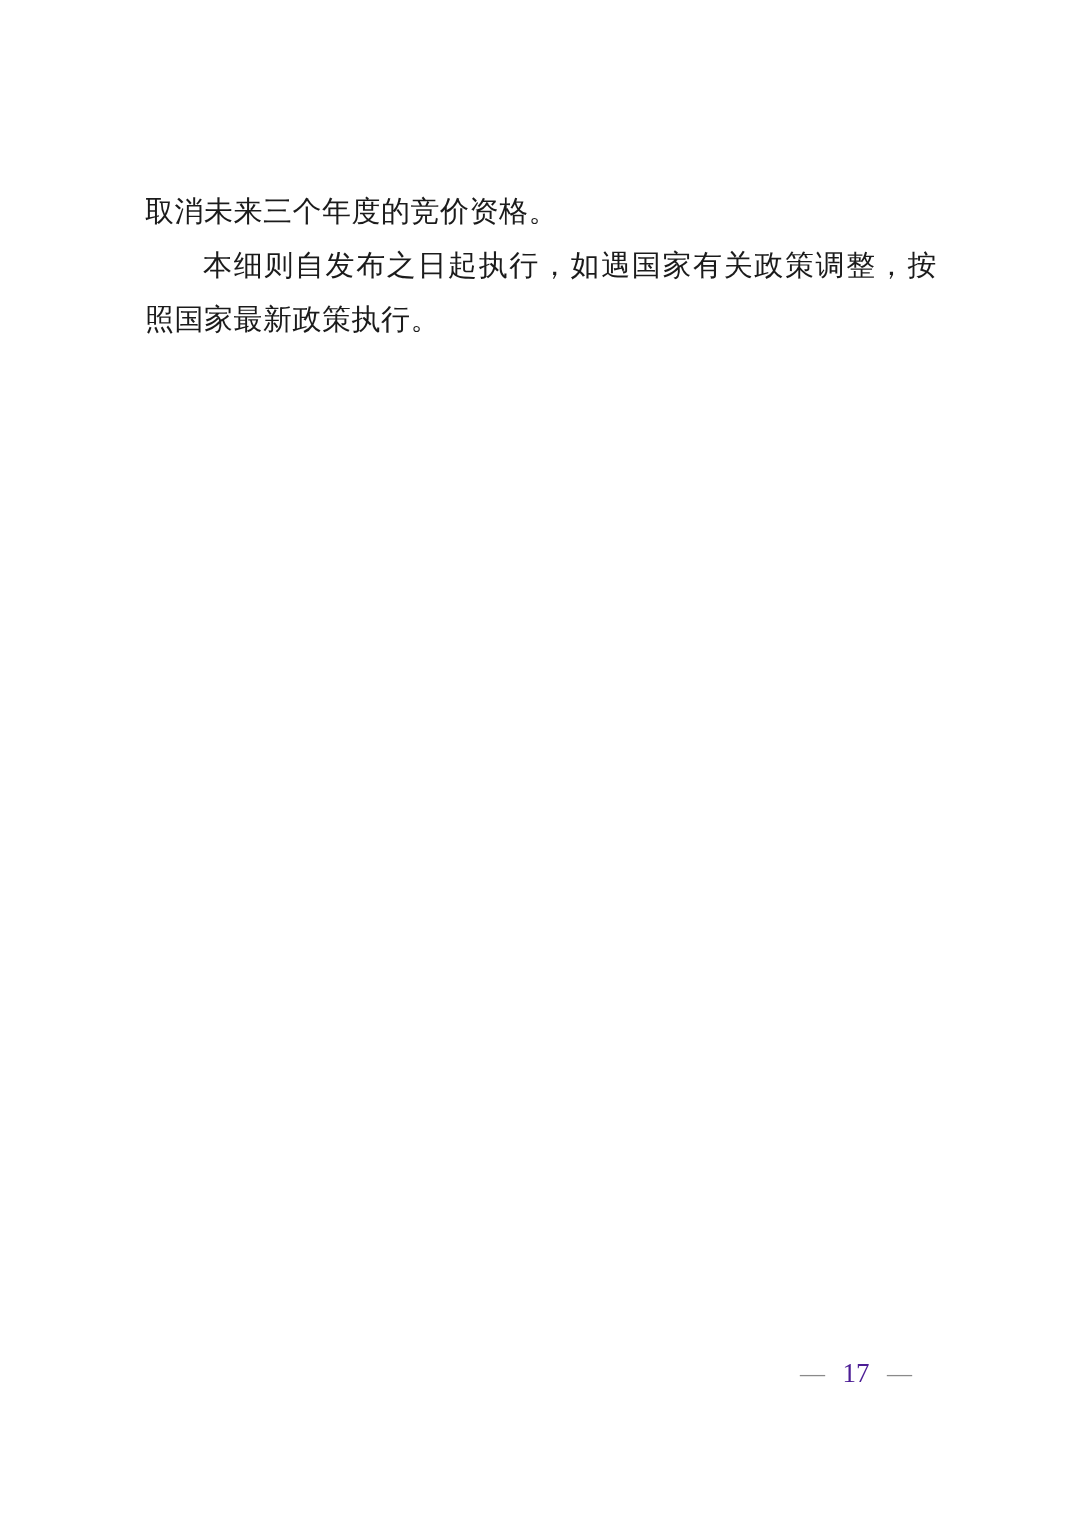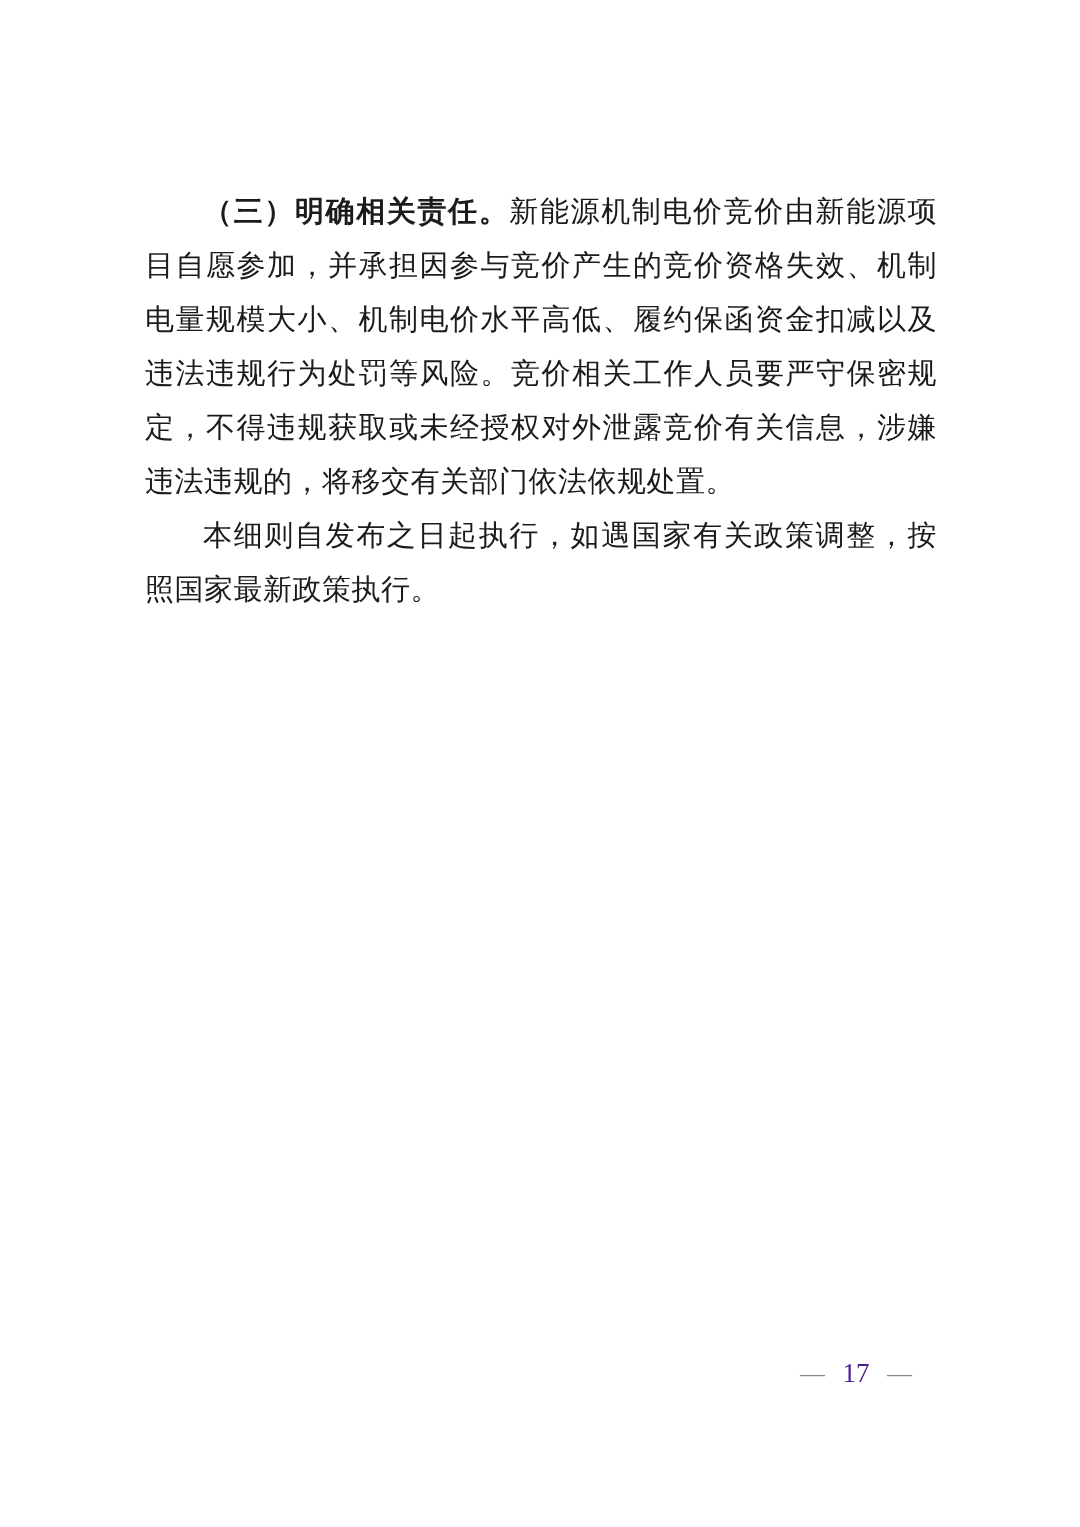--- a/index.html
+++ b/index.html
@@ -63,22 +63,22 @@
     color: #4c1d95;
   }
 </style>
 </head>
 <body>
 
 <div class="page">
 
   <div class="content">
 
+    <p class="para"><span>取消未来三个年度的竞价资格。</span></p>
 
-    <p class="para indent"><span class="lead">（三）明确相关责任。</span><span>新能源机制电价竞价由新能源项目自愿参加，并承担因参与竞价产生的竞价资格失效、机制电量规模大小、机制电价水平高低、履约保函资金扣减以及违法违规行为处罚等风险。竞价相关工作人员要严守保密规定，不得违规获取或未经授权对外泄露竞价有关信息，涉嫌违法违规的，将移交有关部门依法依规处置。</span></p>
 
     <p class="para indent"><span>本细则自发布之日起执行，如遇国家有关政策调整，按照国家最新政策执行。</span></p>
 
   </div>
 
   <div class="footer">
     <span class="dash">—</span>
     <span class="page-number">17</span>
     <span class="dash">—</span>
   </div>

